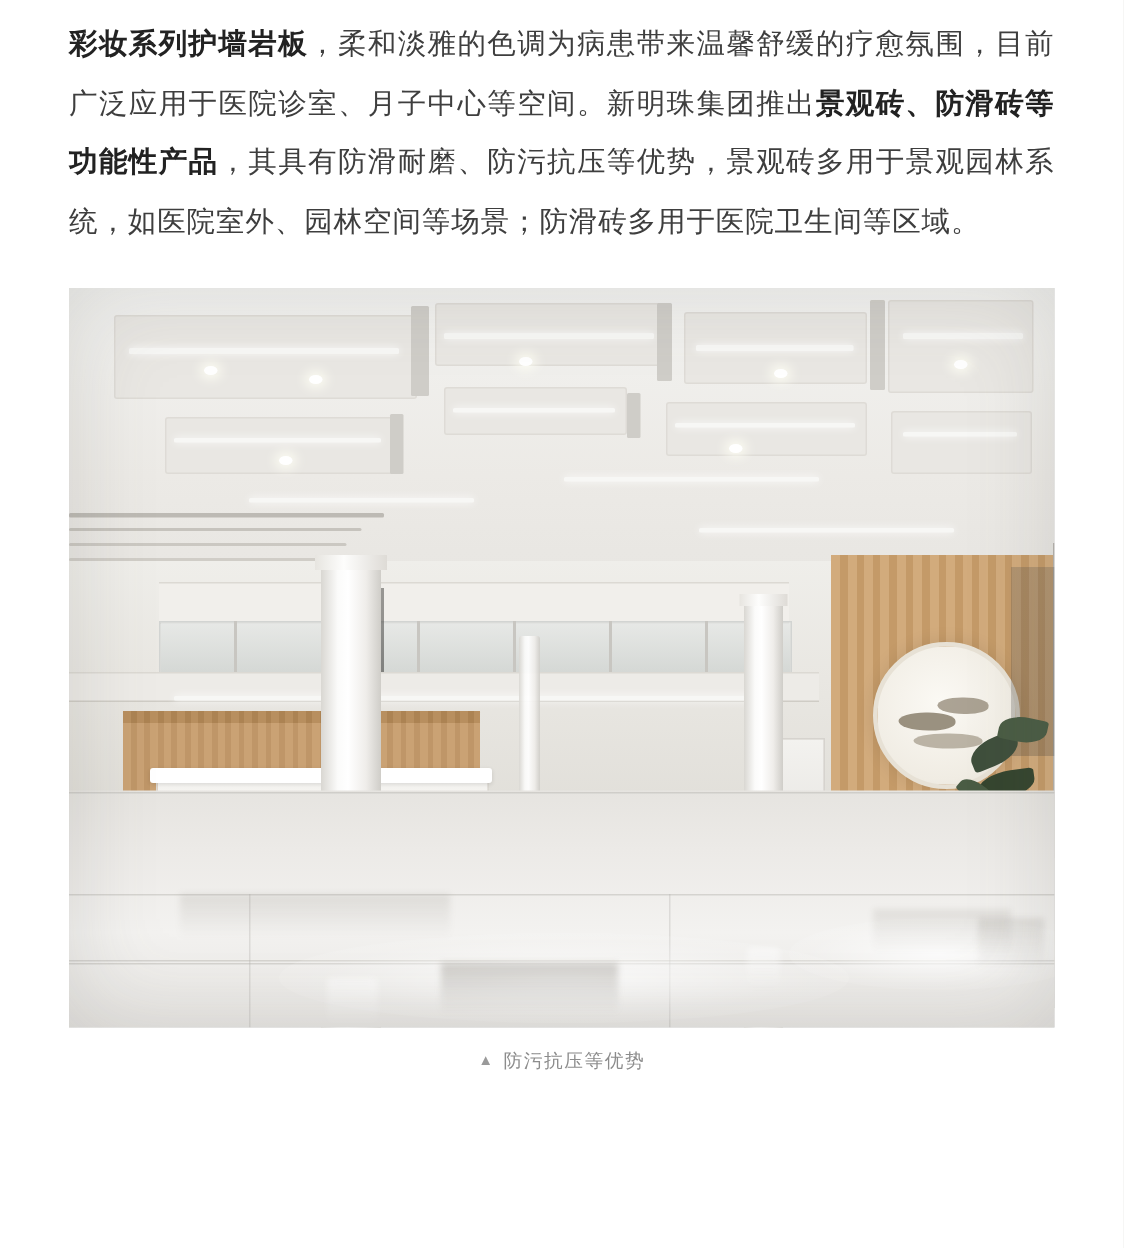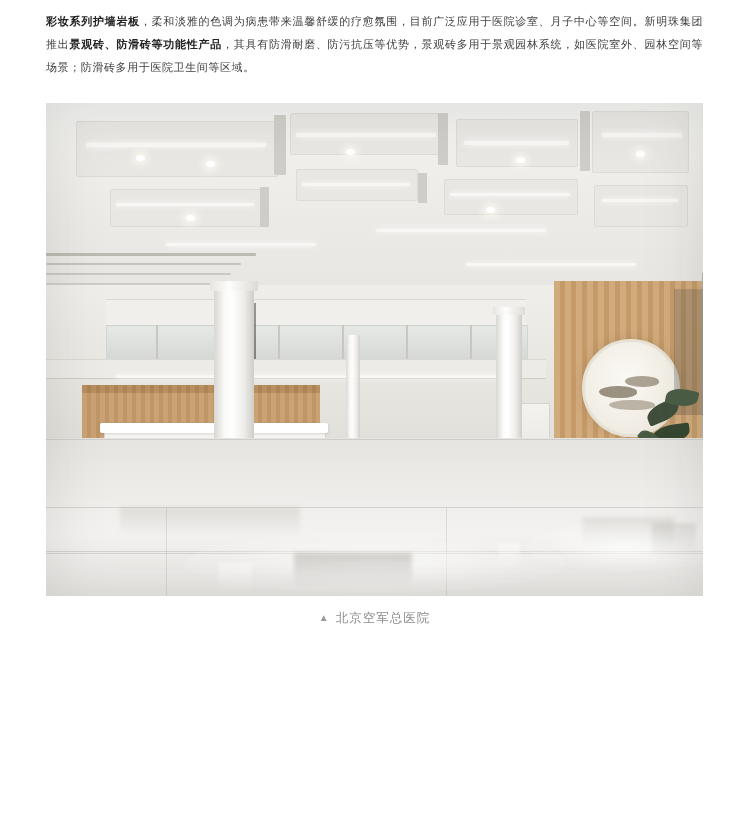--- a/index.html
+++ b/index.html
@@ -15,21 +15,21 @@
     overflow: hidden;
   }
   .page {
     width: 749px;
     height: 832px;
     position: relative;
     box-sizing: border-box;
     padding: 0 46px;
   }
   .para {
-    font-size: 11px;
+    font-size: 19px;
     line-height: 2.08;
     letter-spacing: 0.6px;
     text-align: justify;
     color: #3e3e3e;
     margin: 0;
   }
   .para-top {
     padding-top: 10px;
   }
   .bold {
@@ -406,17 +406,17 @@
         <div class="reflect-dark" style="left:248px; top:450px; width:118px; height:34px;"></div>
         <div class="reflect-dark" style="left:74px;  top:404px; width:180px; height:30px; opacity:0.5;"></div>
         <div class="reflect" style="left:172px; top:460px; width:34px; height:32px;"></div>
         <div class="reflect" style="left:452px; top:440px; width:22px; height:28px;"></div>
         <div class="reflect-dark" style="left:536px; top:414px; width:92px; height:30px; opacity:0.45;"></div>
         <div class="reflect-dark" style="left:606px; top:420px; width:44px; height:36px; opacity:0.55;"></div>
 
         <div class="vignette"></div>
       </div>
     </div>
-    <figcaption class="caption"><span class="tri">▲</span><span>北京空军总医院</span></figcaption>
+    <figcaption class="caption"><span class="tri">▲</span><span>防污抗压等优势</span></figcaption>
   </figure>
 
 
 </div>
 
 </body></html>

